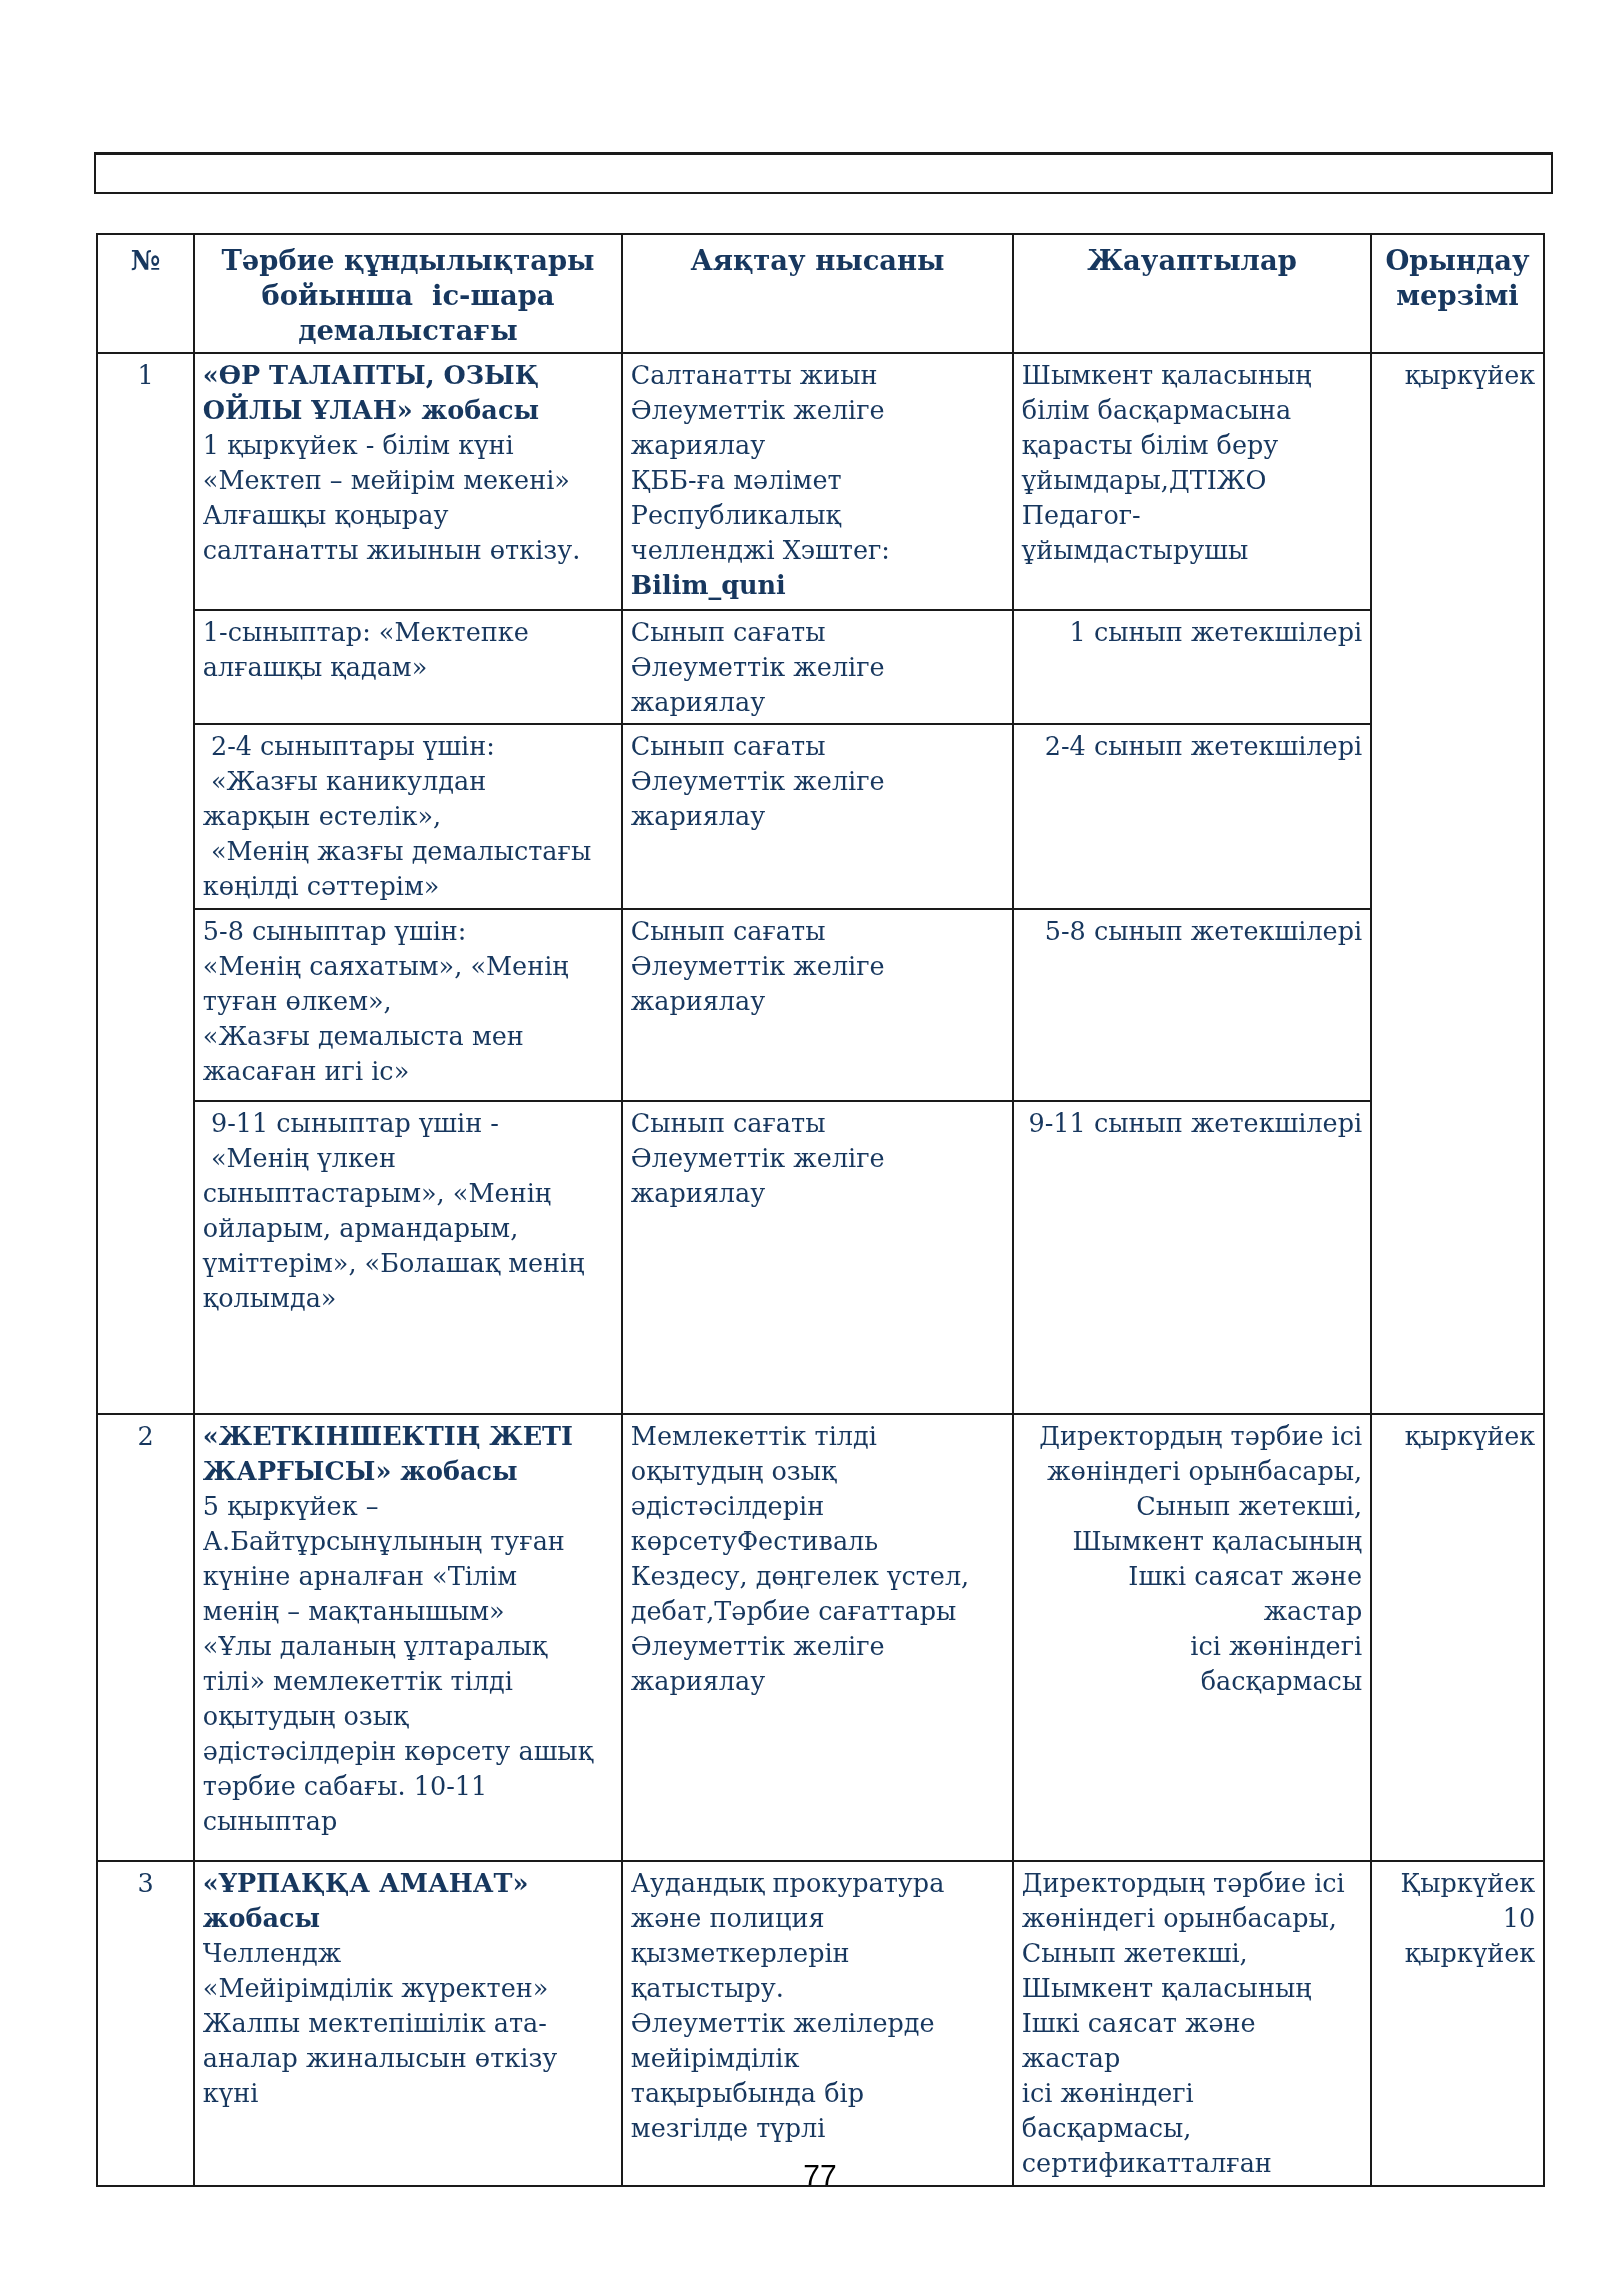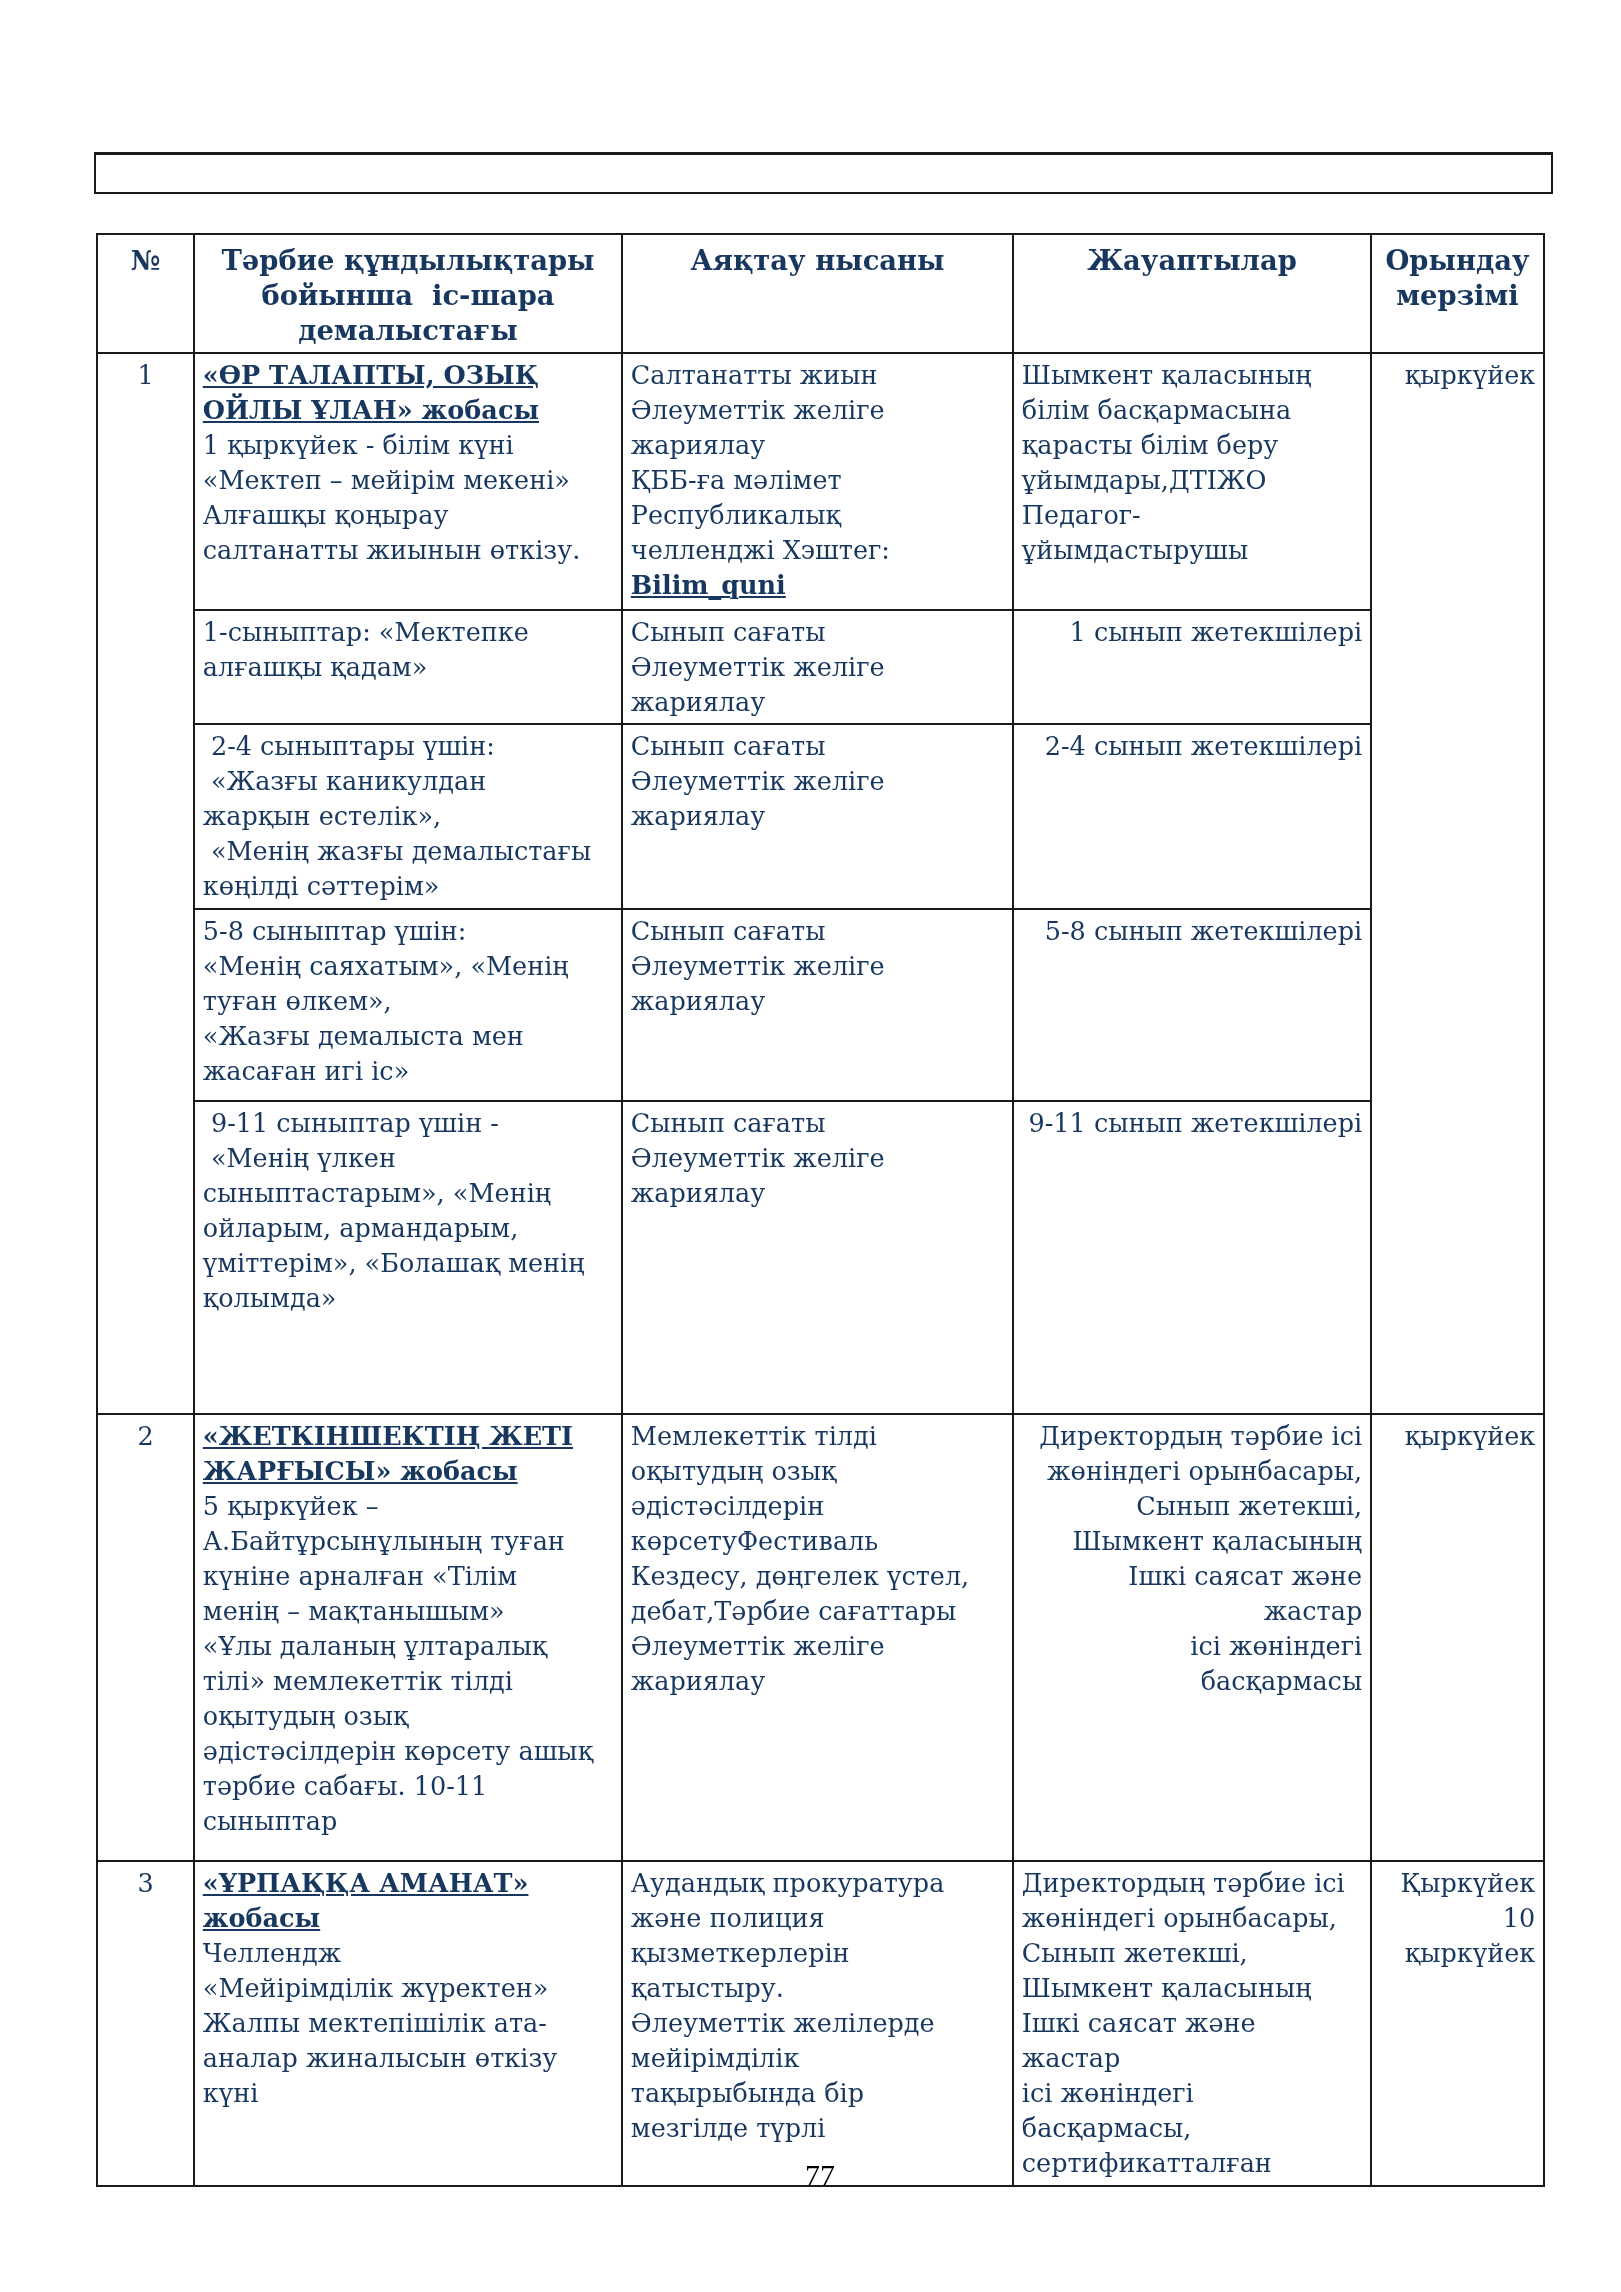--- a/index.html
+++ b/index.html
@@ -40,27 +40,27 @@
     font-weight:bold;
     text-align:center;
     border-bottom-width:2.9px;
     padding-top:7.8px;
   }
   tr.sep td{border-top-width:2.9px;}
   td.num{text-align:center;}
   td.period{text-align:right;}
   td.al-c{text-align:right;}
   td.al-l{text-align:left;}
-  .t{display:block;white-space:pre-wrap;font-weight:bold;text-decoration:underline;}
+  .t{display:block;white-space:pre-wrap;font-weight:bold;}
   .b{display:block;white-space:pre-wrap;}
 
   .page-number{
     position:absolute;left:96px;top:2158px;width:1448px;
     text-align:center;
-    font-family:Liberation Serif, serif;
+    font-family:Liberation Sans, sans-serif;
     font-size:30px;color:#000000;
   }
 </style>
 </head>
 <body>
 
 <div class="sheet">
 
   <div class="top-box"></div>
 

